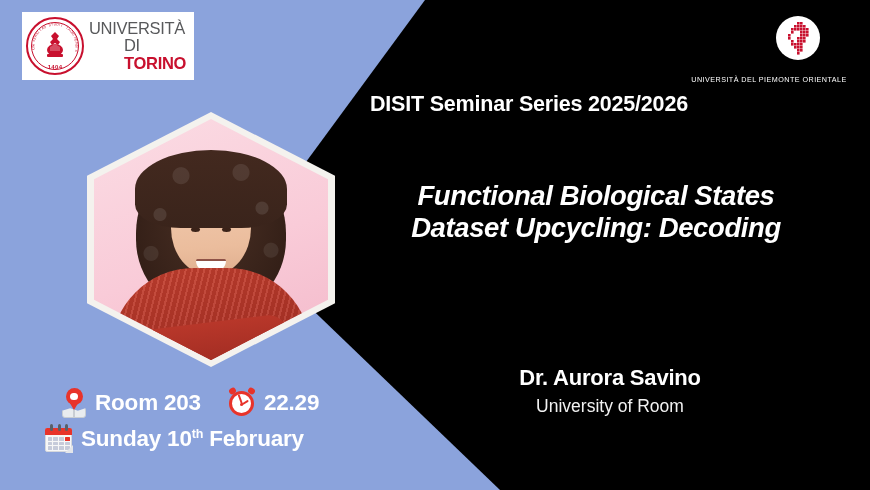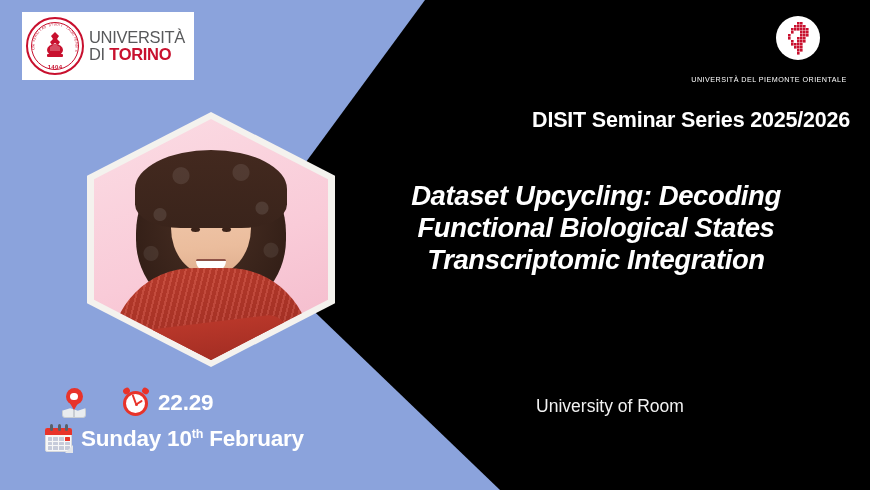--- a/index.html
+++ b/index.html
@@ -44,21 +44,21 @@
     position:absolute; left:0; right:0; top:0; bottom:0;
     color:#C8102E; font-size:3.4px; letter-spacing:.2px;
   }
   .unito-seal .micro span{ position:absolute; left:50%; top:50%; transform-origin:0 0; white-space:nowrap; }
   .unito-year{
     position:absolute; left:0; right:0; bottom:5.5px; text-align:center;
     font-size:6px; color:#C8102E; font-weight:bold; letter-spacing:.3px;
   }
   .unito-words{ line-height:1.05; }
   .unito-words .l1{ font-size:16.5px; letter-spacing:-.3px; color:#58595B; font-weight:400; }
-  .unito-words .l2{ font-size:16.5px; letter-spacing:-.3px; font-weight:400; }
+  .unito-words .l2{ font-size:16.5px; letter-spacing:-.3px; font-weight:400;margin-left:35px; }
   .unito-words .l2 .di{ color:#58595B; }
   .unito-words .l2 .torino{ color:#C8102E; font-weight:700; }
   .unito-words .l1 .uni{ color:#58595B; }
 
   
   .upo-logo{
     position:absolute; right:16px; top:16px; width:170px; height:64px;
     z-index:6; color:#fff; text-align:center;
   }
   .upo-main{ display:flex; align-items:center; justify-content:center; gap:0px; height:44px; }
@@ -146,22 +146,22 @@
     border-top:2.5px solid #8E5247;
   }
   .ph-hair-front{
     left:50%; top:13%; width:152px; height:78px; margin-left:-76px;
     background:linear-gradient(180deg,#43291F 0%,#3A241B 100%);
     border-radius:50% 50% 30% 30%;
   }
 
   
   .series{
-    position:absolute; left:370px; top:108px; width:480px; z-index:7;
-    color:#ffffff; text-align:right;
+    position:absolute; left:370px; top:92px; width:480px; z-index:7;
+    color:#ffffff; text-align:left;
     font-size:21.5px; font-weight:800; letter-spacing:-.2px;
   }
   .title{
     position:absolute; left:332px; top:180px; width:528px; z-index:7;
     color:#ffffff; text-align:center;
     font-size:27.5px; font-weight:800; font-style:italic;
     line-height:1.16; letter-spacing:-.4px;
   }
   .speaker{
     position:absolute; left:380px; top:365px; width:460px; z-index:7;
@@ -371,35 +371,36 @@
       <div class="ph ph-hair-curl"></div>
       <div class="ph ph-body"></div>
       <div class="ph ph-body-ribs"></div>
       <div class="ph ph-arm"></div>
     </div>
   </div>
 
   <div class="series">DISIT Seminar Series 2025/2026</div>
 
   <div class="title">
+    <div>Functional Biological States</div>
     <div>Dataset Upcycling: Decoding</div>
-    <div>Functional Biological States</div>
-    <div>Transcriptomic Integration</div>
   </div>
 
+  <div class="speaker">Dr. Aurora Savino</div>
   <div class="affil">University of Room</div>
 
   <div class="info">
     <div class="info-row r1">
       <span class="icon-box icon-pin">
         <span class="pin-map"></span>
         <span class="pin-tip"></span>
         <span class="pin-body"></span>
         <span class="pin-hole"></span>
       </span>
+      <span class="info-text">Room 203</span>
       <span class="gap"></span>
       <span class="icon-box icon-clock">
         <span class="clk-ear l"></span>
         <span class="clk-ear r"></span>
         <span class="clk-ring"></span>
         <span class="clk-hand h"></span>
         <span class="clk-hand m"></span>
         <span class="clk-dot"></span>
       </span>
       <span class="info-text">22.29</span>

